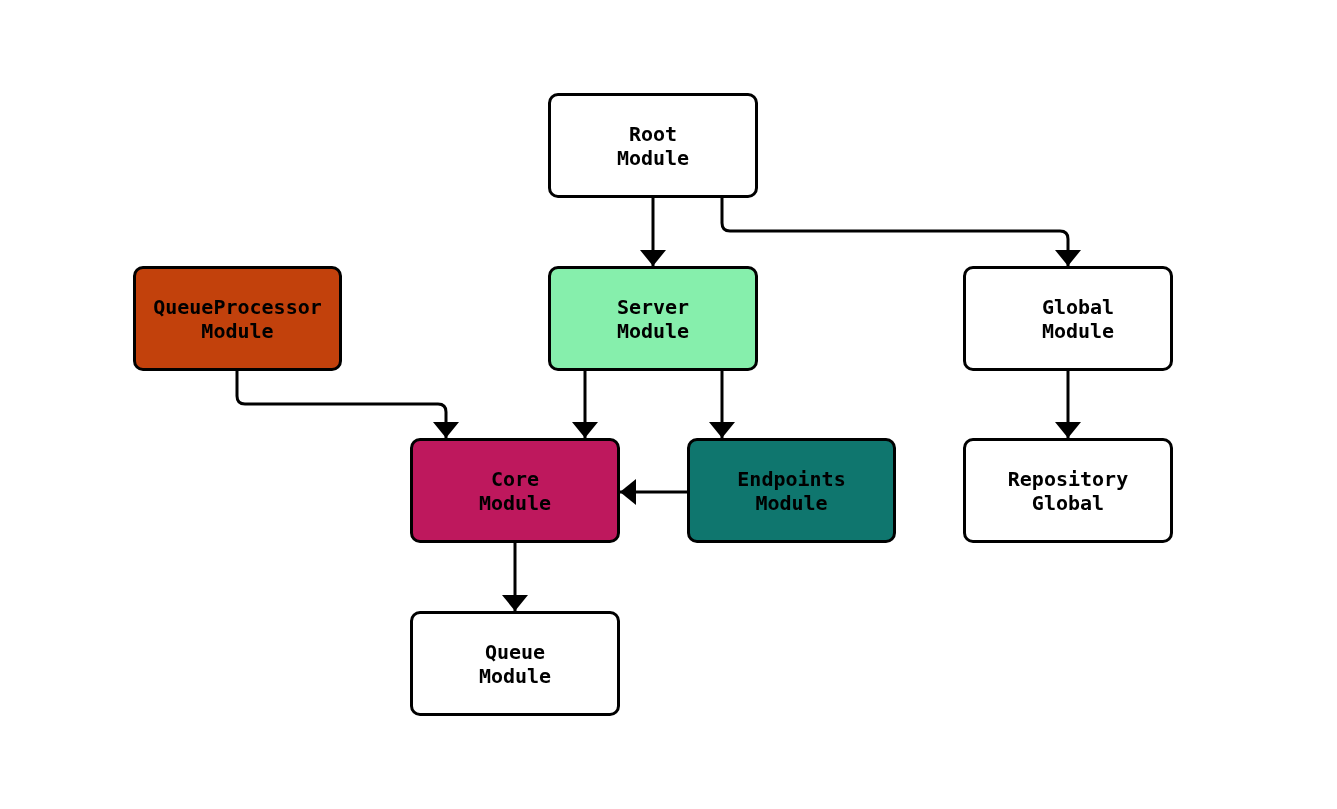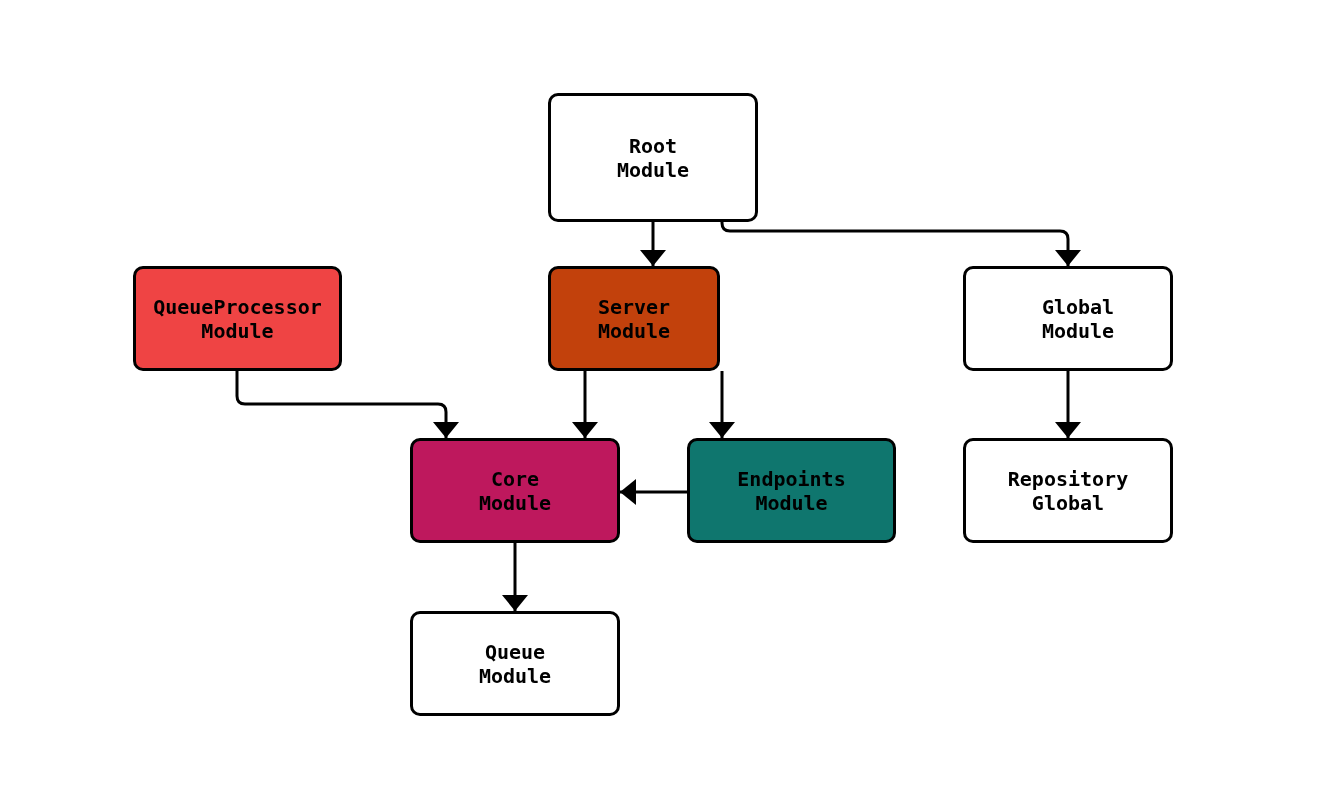--- a/index.html
+++ b/index.html
@@ -67,29 +67,29 @@
         <path class="edge" d="M 722 198 L 722 223 Q 722 231 730 231 L 1060 231 Q 1068 231 1068 239 L 1068 266" stroke="#000000" marker-end="url(#arrowhead)"></path>
         <path class="edge" d="M 237 371 L 237 396 Q 237 404 245 404 L 438 404 Q 446 404 446 412 L 446 438" stroke="#000000" marker-end="url(#arrowhead)"></path>
         <path class="edge" d="M 585 371 L 585 438" stroke="#000000" marker-end="url(#arrowhead)"></path>
         <path class="edge" d="M 722 371 L 722 438" stroke="#000000" marker-end="url(#arrowhead)"></path>
         <path class="edge" d="M 687 492 L 620 492" stroke="#000000" marker-end="url(#arrowhead)"></path>
         <path class="edge" d="M 515 543 L 515 611" stroke="#000000" marker-end="url(#arrowhead)"></path>
         <path class="edge" d="M 1068 371 L 1068 438" stroke="#000000" marker-end="url(#arrowhead)"></path>
       </g>
   </svg>
   <div id="node-layer">
-      <div class="node" style="left: 548px; top: 93px; width: 210px; height: 129px; background: rgb(255, 255, 255); border-color: rgb(0, 0, 0);">
+      <div class="node" style="left: 548px; top: 93px; width: 210px; height: 105px; background: rgb(255, 255, 255); border-color: rgb(0, 0, 0);">
         <div class="node-label" style="color: rgb(0, 0, 0);">Root
 Module</div>
       </div>
-      <div class="node" style="left: 133px; top: 266px; width: 209px; height: 105px; background: #ef4444; border-color: rgb(0, 0, 0); align-items: center;">
+      <div class="node" style="left: 133px; top: 266px; width: 209px; height: 105px; background: #c2410c; border-color: rgb(0, 0, 0); align-items: center;">
         <div class="node-label" style="color: rgb(0, 0, 0);">QueueProcessor
 Module</div>
       </div>
-      <div class="node" style="left: 548px; top: 266px; width: 172px; height: 105px; background: #c2410c; border-color: rgb(0, 0, 0);">
+      <div class="node" style="left: 548px; top: 266px; width: 210px; height: 105px; background: #86efac; border-color: rgb(0, 0, 0);">
         <div class="node-label" style="color: rgb(0, 0, 0);">Server
 Module</div>
       </div>
       <div class="node" style="left: 963px; top: 266px; width: 210px; height: 105px; background: rgb(255, 255, 255); border-color: rgb(0, 0, 0); padding-left: 20px;">
         <div class="node-label" style="color: rgb(0, 0, 0);">Global
 Module</div>
       </div>
       <div class="node" style="left: 410px; top: 438px; width: 210px; height: 105px; background: #be185d; border-color: rgb(0, 0, 0);">
         <div class="node-label" style="color: rgb(0, 0, 0);">Core
 Module</div>

